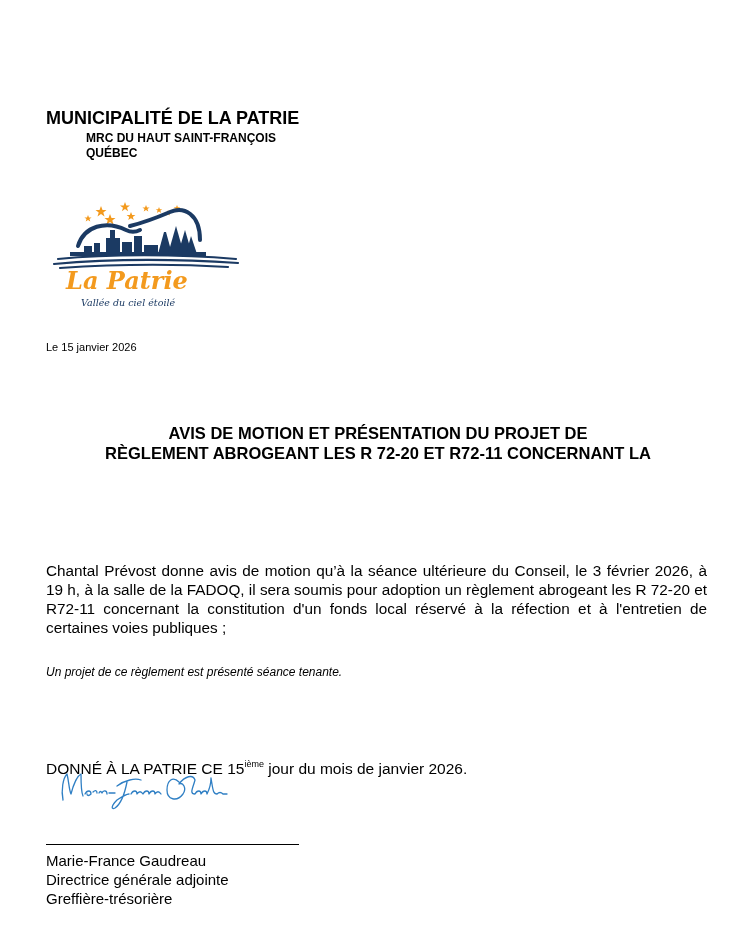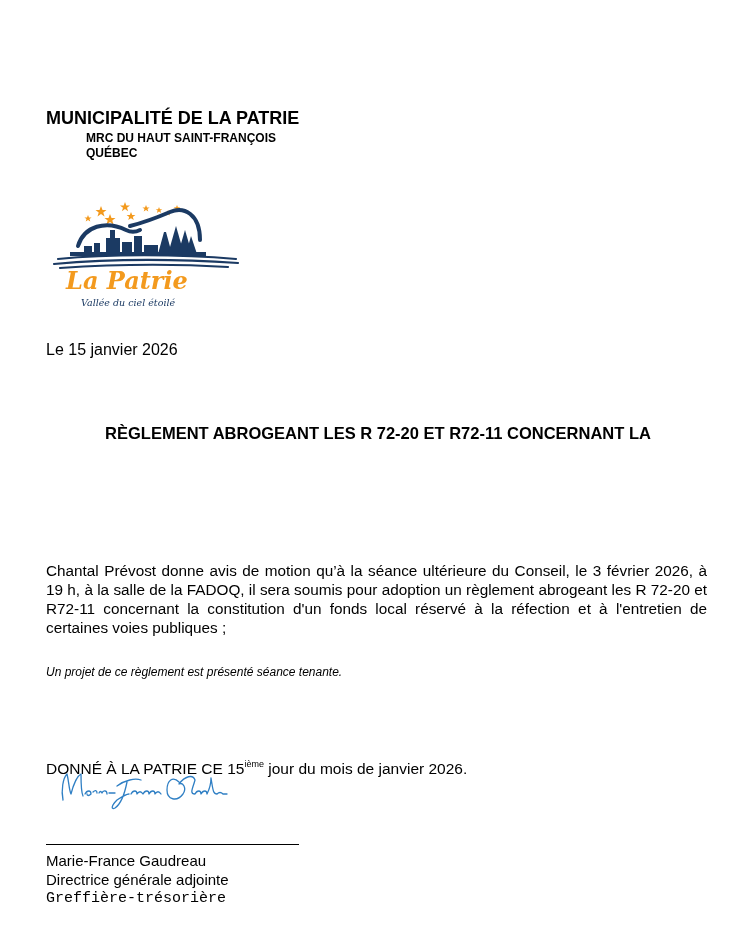--- a/index.html
+++ b/index.html
@@ -4,34 +4,34 @@
 <style>
   html, body { margin: 0; padding: 0; background: #ffffff; }
   body { width: 746px; height: 951px; position: relative; overflow: hidden;
          font-family: "Liberation Sans", sans-serif; color: #000; }
   .abs { position: absolute; }
   .org-name { left: 46px; top: 108px; font-size: 18px; font-weight: bold; letter-spacing: 0; }
   .org-sub { left: 46px; font-size: 12px; font-weight: bold; padding-left: 40px; }
   .org-sub.l1 { top: 131px; }
   .org-sub.l2 { top: 146px; }
   .logo { left: 48px; top: 196px; width: 196px; height: 118px; }
-  .date { left: 46px; top: 341px; font-size: 16px; }
+  .date { left: 46px; top: 341px; font-size: 11px; }
   .title { left: 60px; width: 636px; top: 423px; text-align: center;
            font-size: 16.5px; font-weight: bold; line-height: 20px; }
   .body-text { left: 46px; width: 661px; top: 561px; font-size: 15.3px; line-height: 19px;
                text-align: justify; text-align-last: left; }
   .note { left: 46px; top: 665px; font-size: 12px; font-style: italic; }
   .given { left: 46px; top: 713px; font-size: 15.5px; margin-top: 47px; }
   .given sup { font-size: 9px; vertical-align: 7px; line-height: 0; }
   .signature { left: 55px; top: 760px; width: 175px; height: 60px; }
   .sig-line { left: 46px; top: 844px; width: 253px; height: 0; border-top: 1px solid #000; }
   .signer { left: 46px; font-size: 15px; line-height: 19px; }
   .signer.n { top: 851px; }
   .signer.r1 { top: 870px; }
-  .signer.r2 { top: 889px; font-family: Liberation Mono, monospace; }
+  .signer.r2 { top: 889px; }
 </style>
 </head>
 <body>
 
 <div class="abs org-name">MUNICIPALITÉ DE LA PATRIE</div>
 <div class="abs org-sub l1">MRC DU HAUT SAINT-FRANÇOIS</div>
 <div class="abs org-sub l2">QUÉBEC</div>
 
 <div class="abs logo">
   <svg width="196" height="118" viewBox="0 0 196 118">
@@ -70,20 +70,21 @@
       <path d="M12,72 C70,68 130,68 180,71"></path>
     </g>
     <text x="18" y="93" fill="#f39a1e" font-family="'DejaVu Serif', serif" font-weight="bold" font-style="italic" font-size="24">La Patrie</text>
     <text x="33" y="110" fill="#1b3a63" font-family="'DejaVu Serif', serif" font-style="italic" font-size="9.5">Vallée du ciel étoilé</text>
   </svg>
 </div>
 
 <div class="abs date">Le 15 janvier 2026</div>
 
 <div class="abs title">
+  <div>AVIS DE MOTION ET PRÉSENTATION DU PROJET DE</div>
   <div>RÈGLEMENT ABROGEANT LES R 72-20 ET R72-11 CONCERNANT LA</div>
 </div>
 
 <div class="abs body-text">Chantal Prévost donne avis de motion qu’à la séance ultérieure du Conseil, le 3 février 2026, à 19 h, à la salle de la FADOQ, il sera soumis pour adoption un règlement abrogeant les R 72-20 et R72-11 concernant la constitution d'un fonds local réservé à la réfection et à l'entretien de certaines voies publiques ;</div>
 
 <div class="abs note">Un projet de ce règlement est présenté séance tenante.</div>
 
 <div class="abs given"><span>DONNÉ À LA PATRIE CE  15</span><sup>ième</sup><span> jour du mois de janvier 2026.</span></div>
 
 <div class="abs signature">

